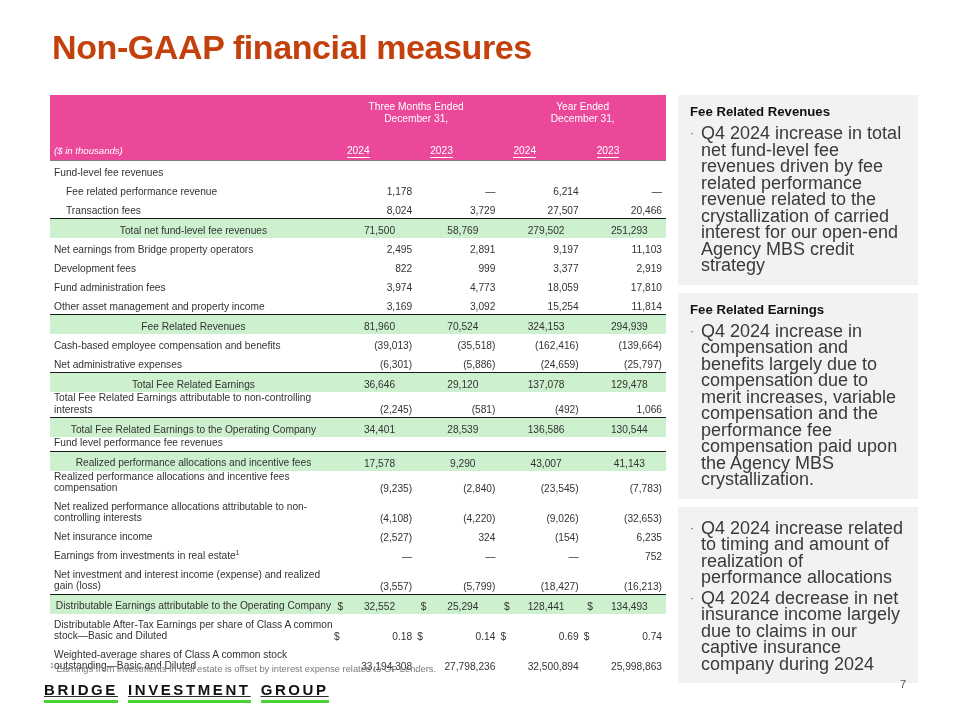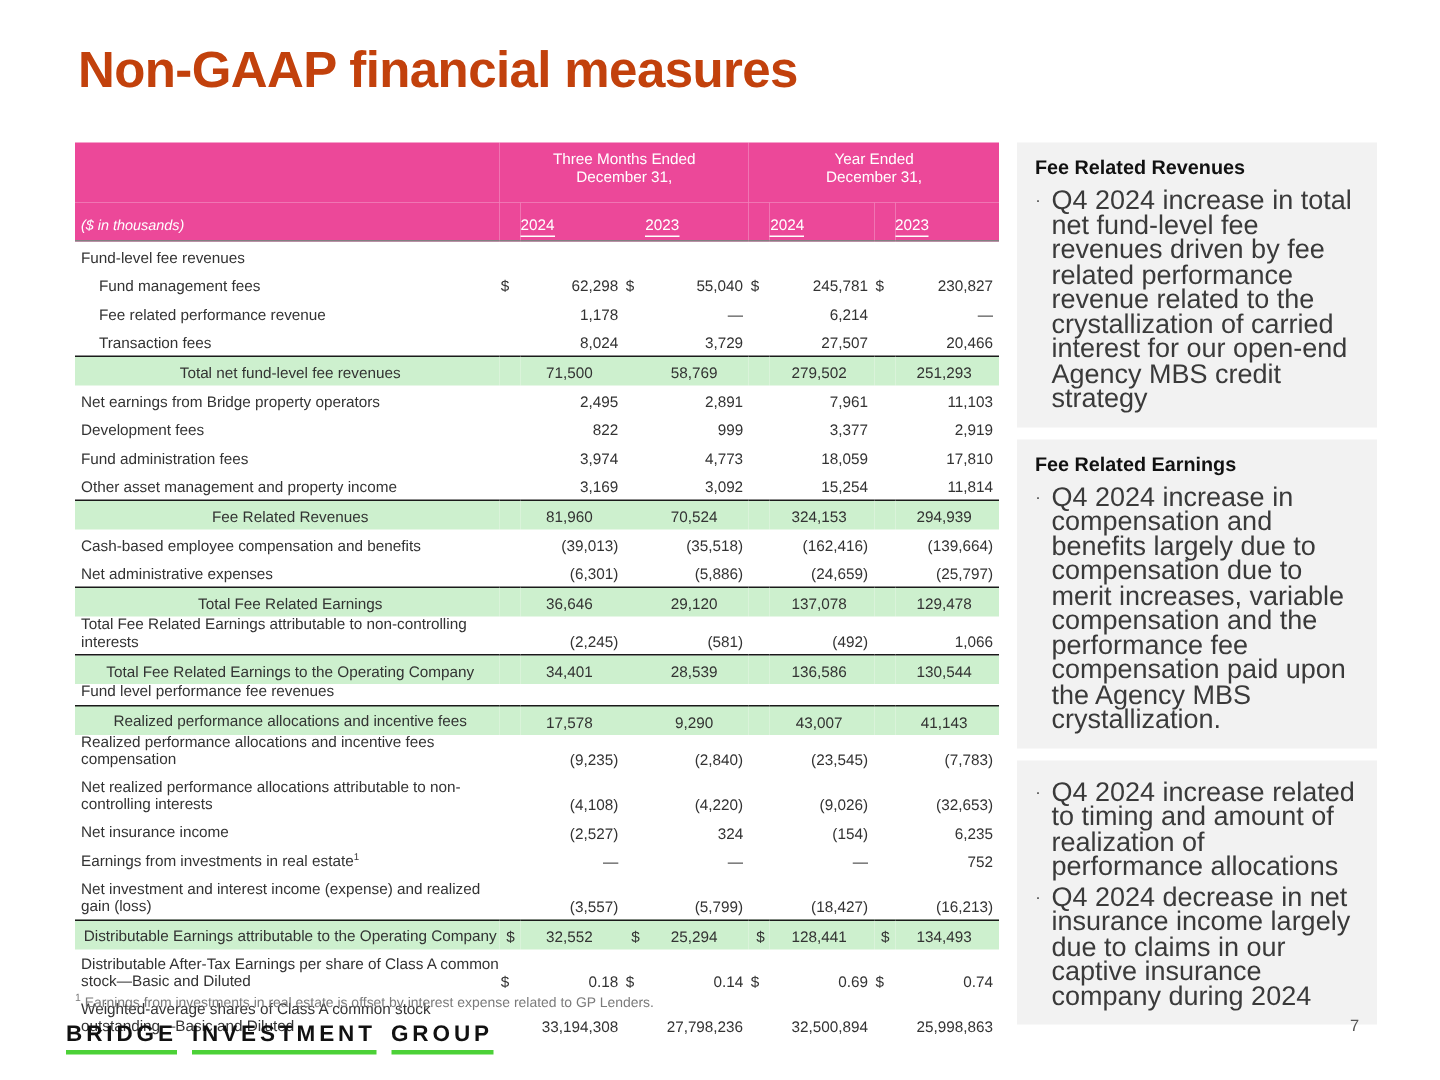--- a/index.html
+++ b/index.html
@@ -160,20 +160,21 @@
   }
 
   
   #logo {
     position: absolute;
     left: 44px;
     top: 682px;
     display: flex;
     gap: 10px;
     align-items: flex-start;
+    text-decoration: underline;
   }
   .logo-word {
     font-size: 15px;
     font-weight: bold;
     letter-spacing: 2.6px;
     color: #111111;
     border-bottom: 3px solid #4cd137;
     padding-bottom: 2px;
     line-height: 16px;
   }
@@ -231,31 +232,20 @@
           <td class="cur"></td>
           <td class="num"></td>
           <td class="cur"></td>
           <td class="num"></td>
           <td class="cur"></td>
           <td class="num"></td>
           <td class="cur"></td>
           <td class="num"></td>
         </tr>
         <tr class="row">
-          <td class="lbl indent">Fund management fees</td>
-          <td class="cur">$</td>
-          <td class="num">62,298</td>
-          <td class="cur">$</td>
-          <td class="num">55,040</td>
-          <td class="cur">$</td>
-          <td class="num">245,781</td>
-          <td class="cur">$</td>
-          <td class="num">230,827</td>
-        </tr>
-        <tr class="row">
           <td class="lbl indent">Fee related performance revenue</td>
           <td class="cur"></td>
           <td class="num">1,178</td>
           <td class="cur"></td>
           <td class="num">—</td>
           <td class="cur"></td>
           <td class="num">6,214</td>
           <td class="cur"></td>
           <td class="num">—</td>
         </tr>
@@ -281,21 +271,21 @@
           <td class="cur"></td>
           <td class="num">251,293</td>
         </tr>
         <tr class="row">
           <td class="lbl">Net earnings from Bridge property operators</td>
           <td class="cur"></td>
           <td class="num">2,495</td>
           <td class="cur"></td>
           <td class="num">2,891</td>
           <td class="cur"></td>
-          <td class="num">7,961</td>
+          <td class="num">9,197</td>
           <td class="cur"></td>
           <td class="num">11,103</td>
         </tr>
         <tr class="row">
           <td class="lbl">Development fees</td>
           <td class="cur"></td>
           <td class="num">822</td>
           <td class="cur"></td>
           <td class="num">999</td>
           <td class="cur"></td>

